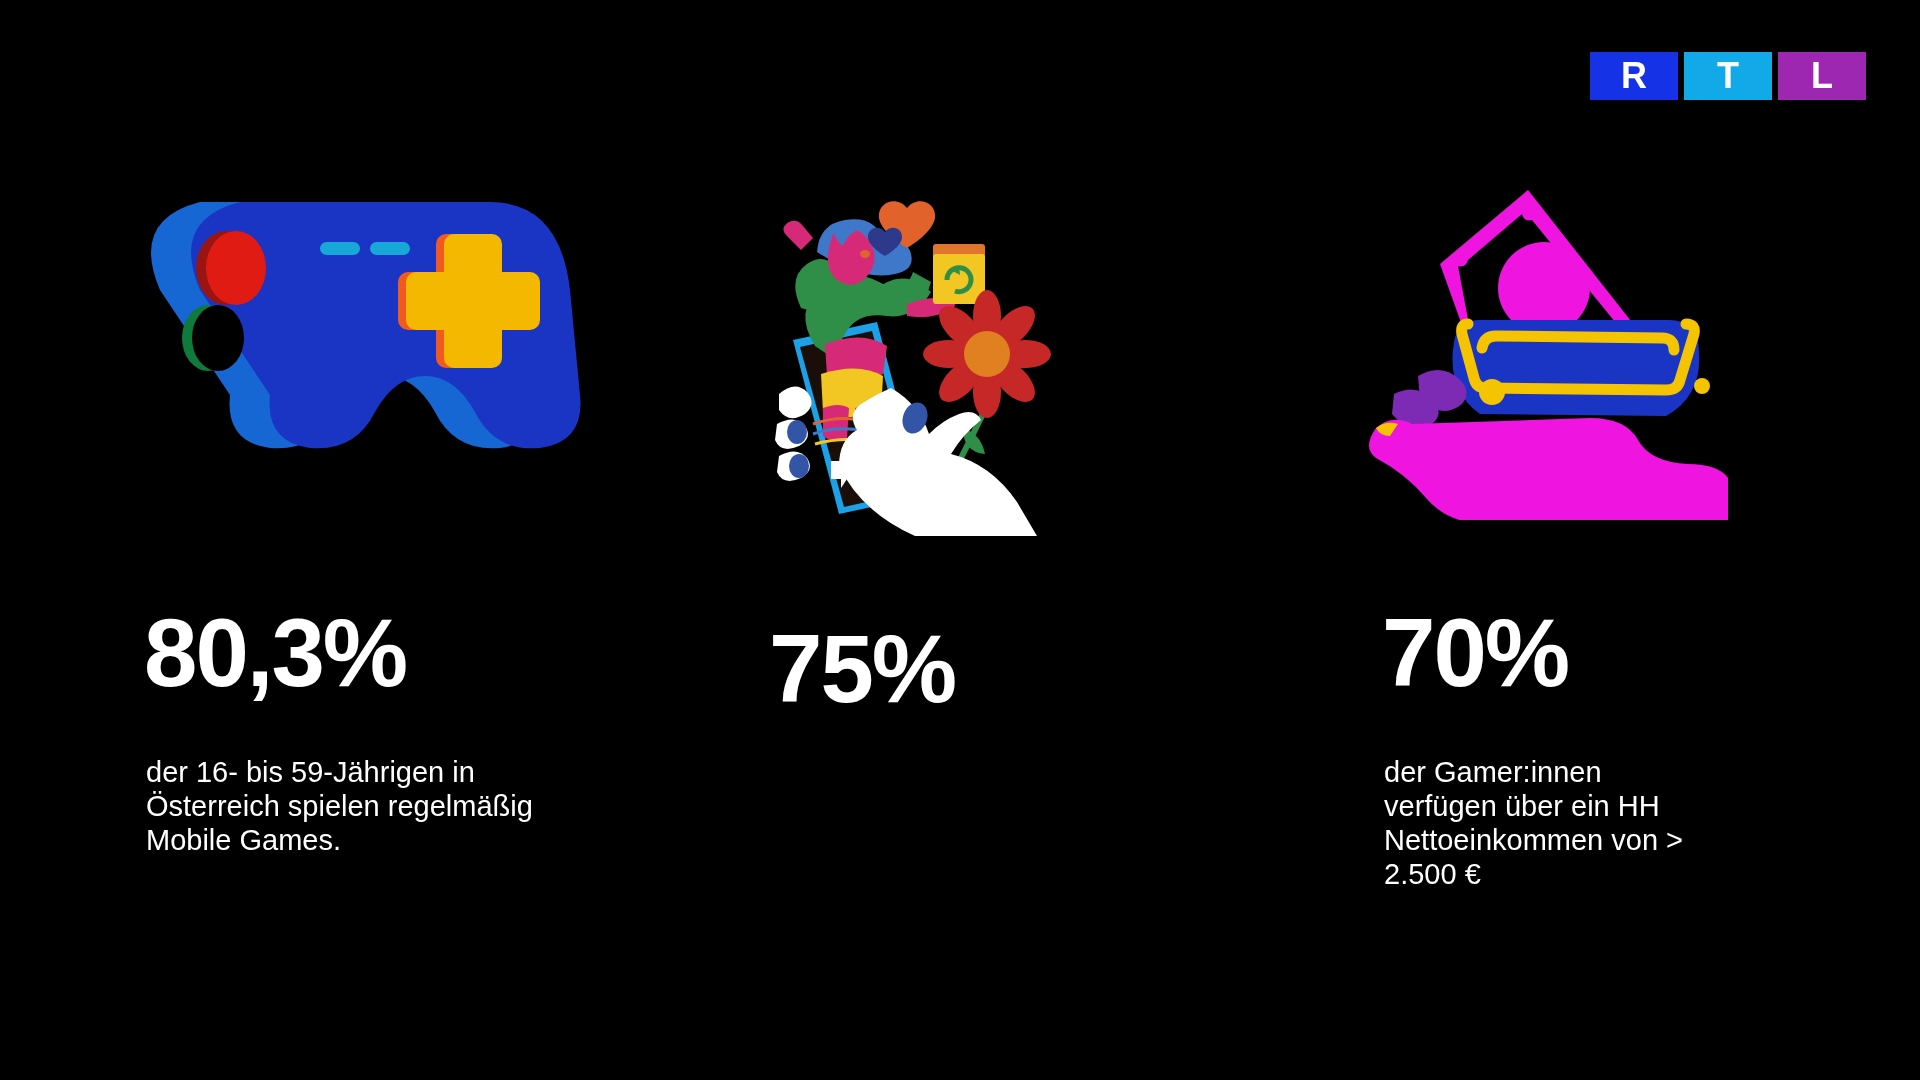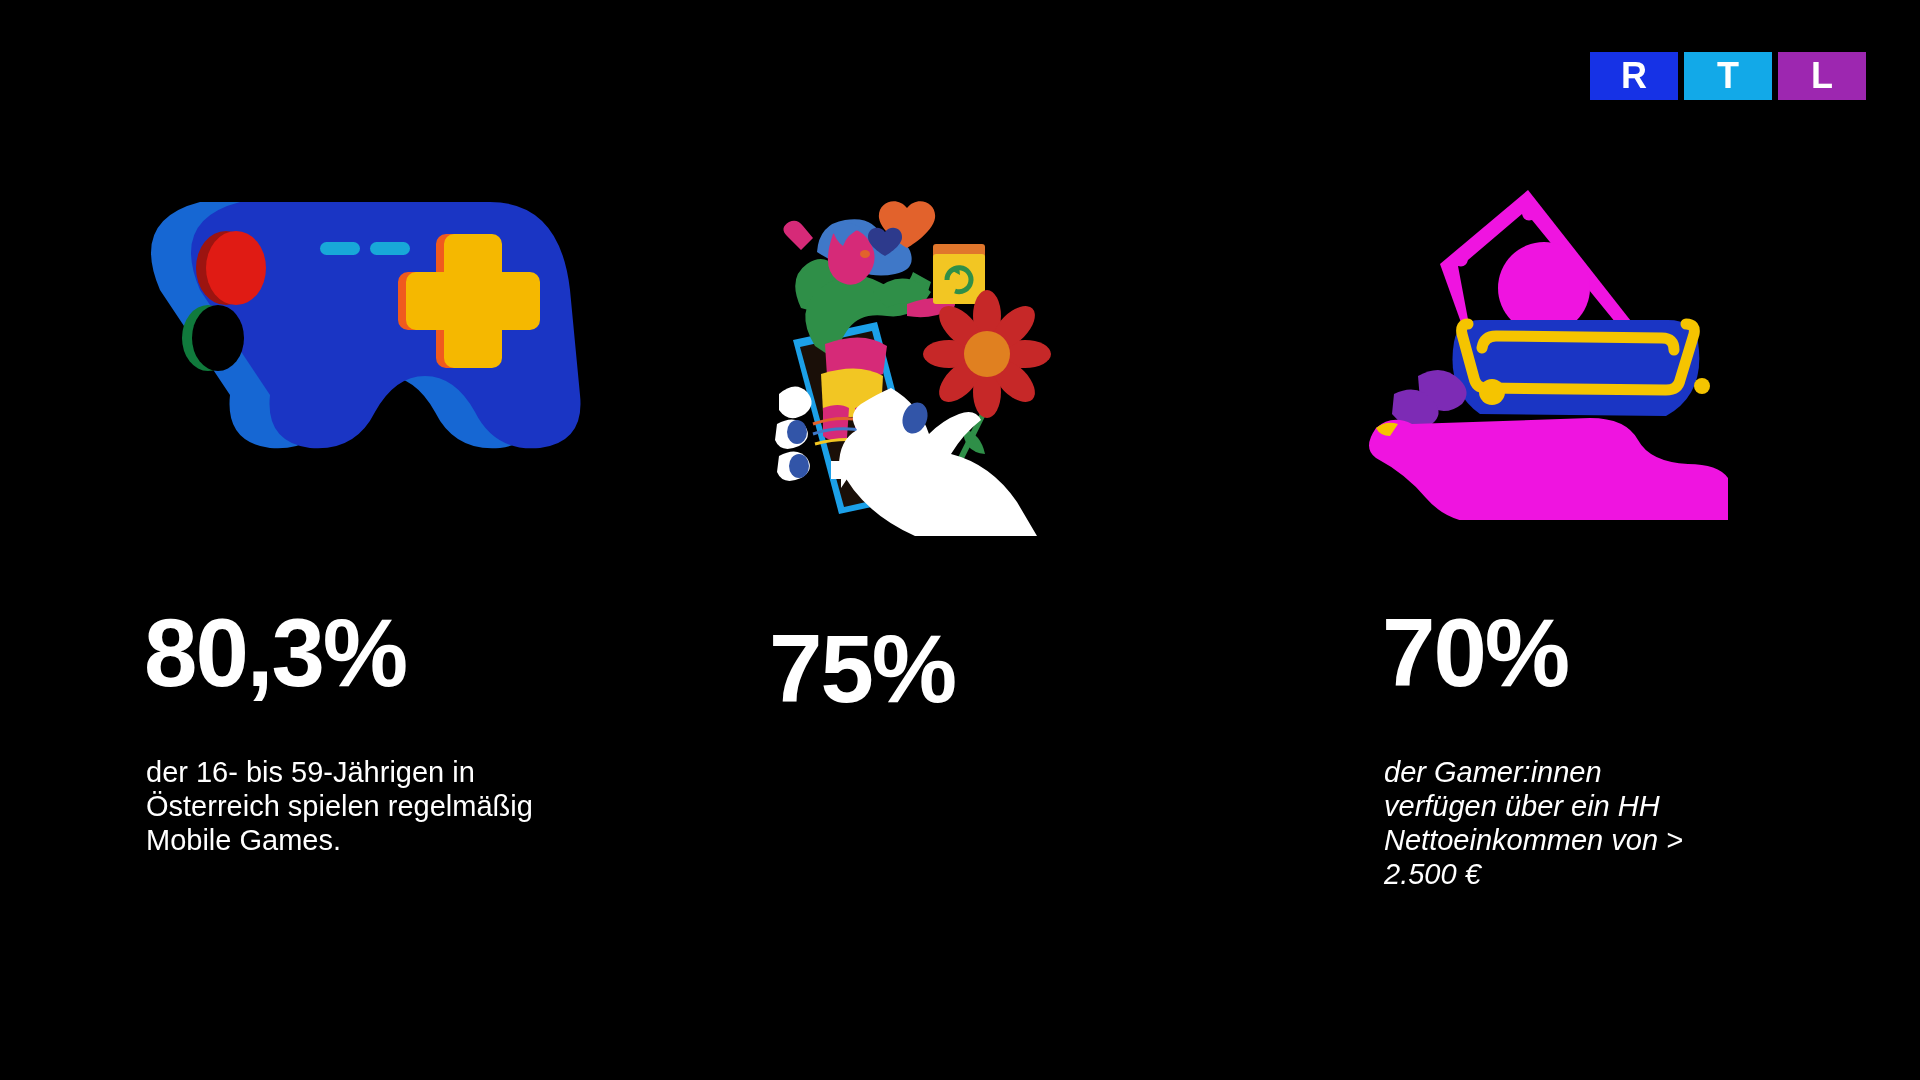--- a/index.html
+++ b/index.html
@@ -77,21 +77,21 @@
   .caption {
     position: absolute;
     left: 16px;
     top: 755px;
     font-size: 29px;
     font-weight: 400;
     line-height: 34px;
     width: 430px;
   }
   .col-1 .caption { width: 430px; }
-  .col-2 .caption { width: 330px; font-style: italic; }
+  .col-2 .caption { width: 330px; }
 </style>
 </head>
 <body>
 
 <div class="rtl-logo">
   <div class="rtl-tile" style="background:#1632e6">
     <span>R</span>
   </div>
   <div class="rtl-tile" style="background:#12a9e8">
     <span>T</span>

